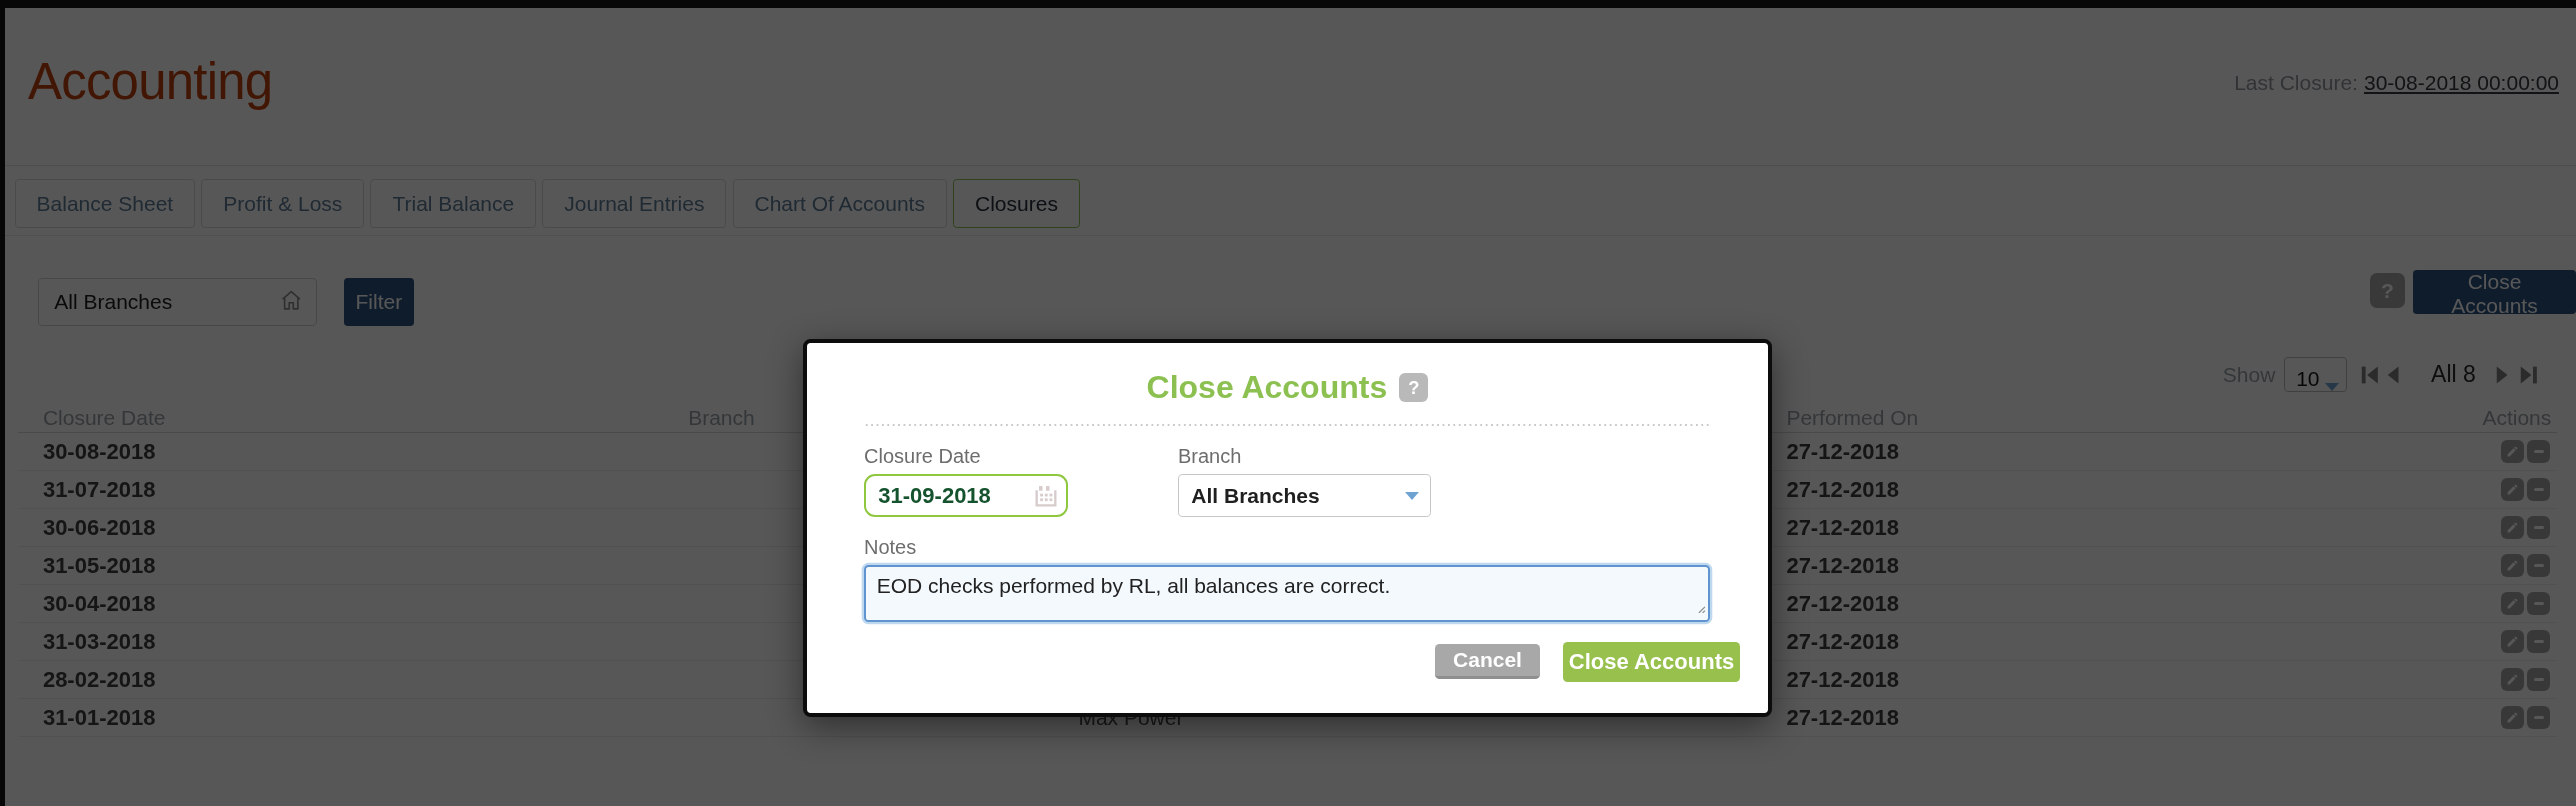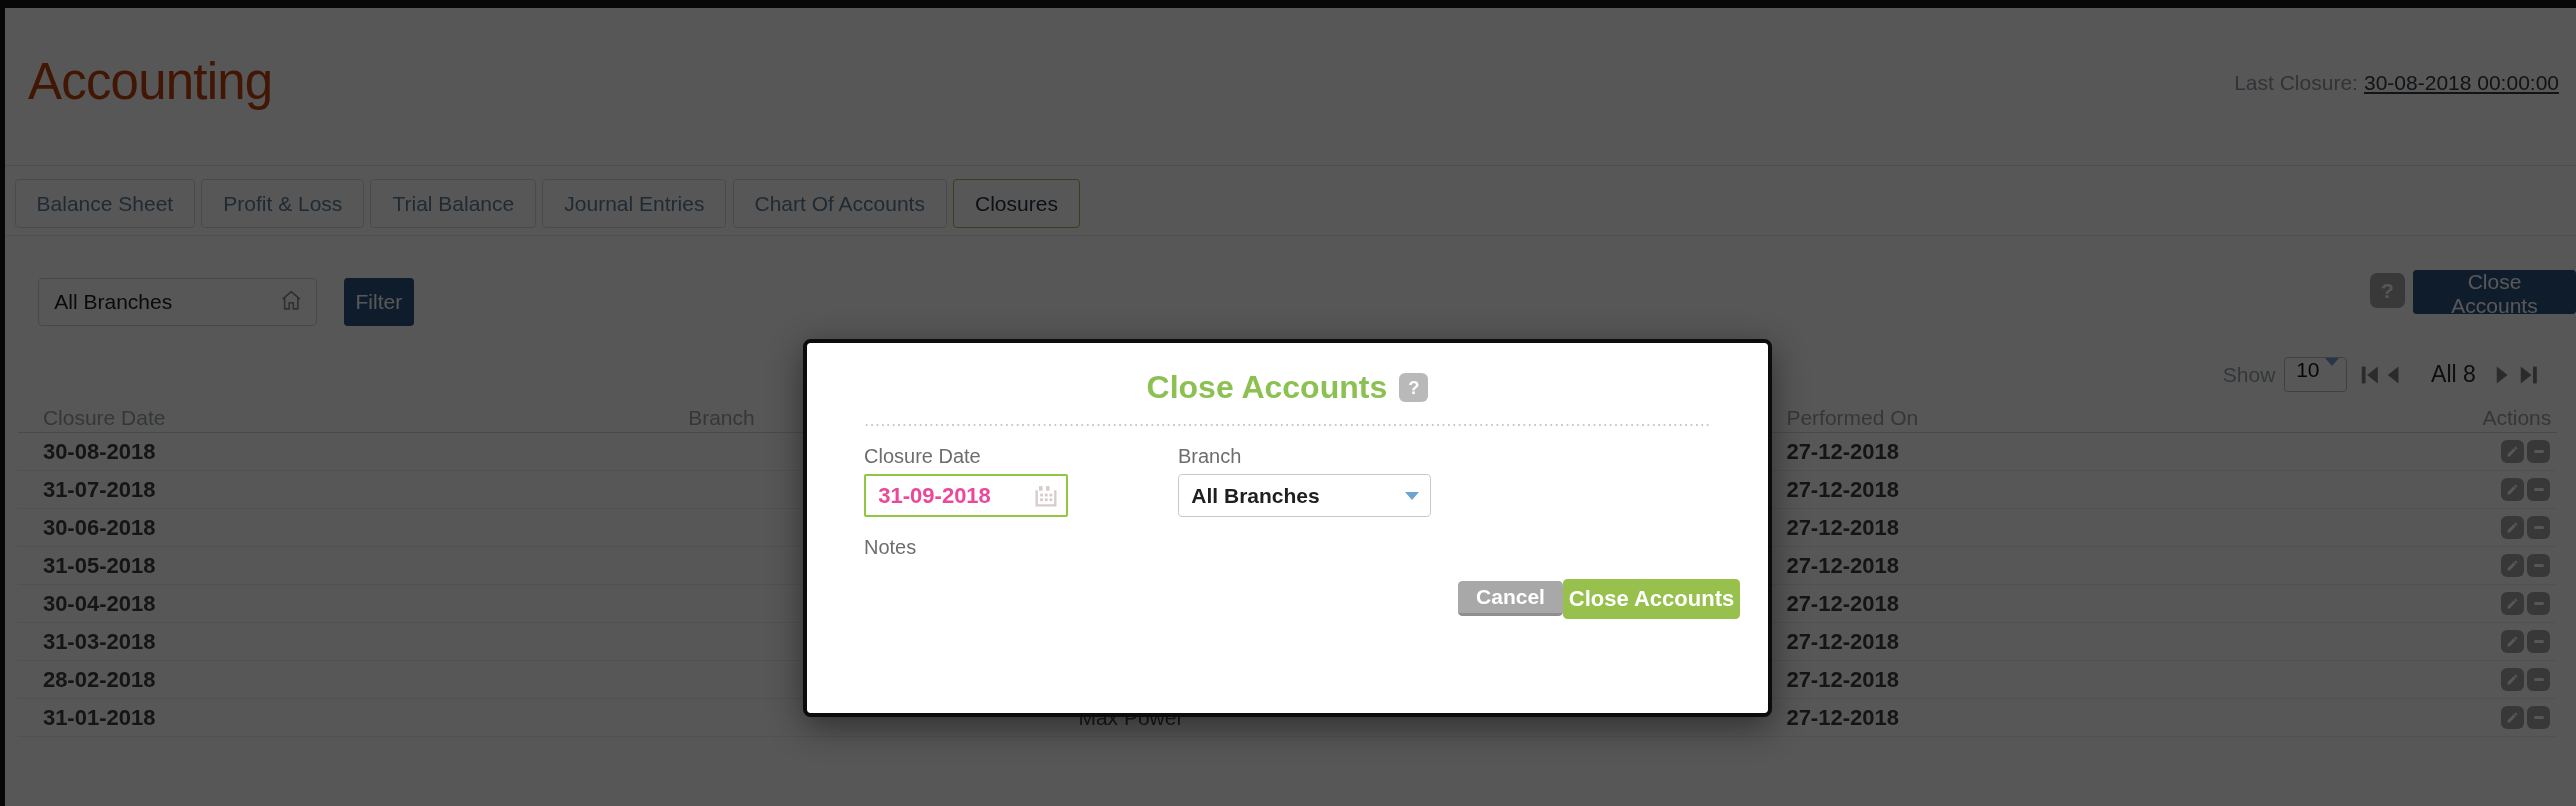--- a/index.html
+++ b/index.html
@@ -29,21 +29,21 @@
   .btn-navy { background:#2d5382; color:#fff; border:none; border-radius:3.8px; font-size:21px;
          font-family:inherit; cursor:pointer; }
   .filter-btn { position:absolute; left:344px; top:278px; height:48px; padding:0 11.5px; }
   .help-sq { width:35px; height:35px; border-radius:7px; background:#a6a6a6; color:#fff; font-size:21px; font-weight:700;
          display:flex; align-items:center; justify-content:center; }
   .help-top { position:absolute; left:2370px; top:273px; cursor:pointer; }
   .close-accounts-top { position:absolute; left:2413px; top:270px; height:44px; padding:0 14.6px; }
 
   .pager { position:absolute; top:357px; right:38px; height:35px; display:flex; align-items:center; }
   .pager .show { font-size:21px; color:#9aa1a7; margin-right:9.2px; }
-  .page-size { width:63px; height:35px; border:1.5px solid #bcbcbc; border-radius:3.8px; display:flex; align-items:flex-start;
+  .page-size { width:63px; height:35px; border:1.5px solid #bcbcbc; border-radius:3.8px; display:flex; align-items:flex-end;
          padding:0 7.7px 0 10.7px; margin-right:14px; background:#fff; cursor:pointer; }
   .page-size .num { font-size:21px; color:#161616; flex:1; }
   .caret-down { width:0; height:0; border-left:7px solid transparent; border-right:7px solid transparent;
          border-top:8.4px solid #6fa3d2; }
   .pg-ico { display:flex; align-items:center; cursor:pointer; }
   .pg-ico svg { display:block; }
   .pager .range { font-size:23px; color:#2a2a2a; margin:0 20px 0 32px; }
 
   .table { position:absolute; left:18.4px; top:404px; width:2539px; }
   .thead, .trow { display:grid; grid-template-columns:460px 284px 713px 721px 1fr; align-items:center; }
@@ -72,32 +72,32 @@
   .modal-title-row { margin-top:26px; display:flex; align-items:center; justify-content:center; gap:12.3px; }
   .modal-title { font-size:32px; font-weight:700; color:#8cc152; }
   .modal-help { width:29px; height:29px; border-radius:6.1px; background:#b9b9b9; color:#fff; font-size:18.4px; font-weight:700;
          display:flex; align-items:center; justify-content:center; }
   .dotted { margin-top:18.4px; height:2.3px;
          background-image:radial-gradient(circle, #c9c9c9 1px, transparent 1.1px);
          background-size:5.4px 2.3px; background-repeat:repeat-x; }
   .fields-row { display:flex; gap:110px; }
   .f-label { font-size:20px; color:#6d6d6d; margin:18.4px 0 6.1px; }
   .date-field { position:relative; width:204px; }
-  .date-input { width:204px; height:43px; border:2.3px solid #8fc73e; border-radius:2px; font-size:22px; font-weight:700;
-         color:#ec4899; padding:0 38px 0 12.3px; font-family:inherit; outline:none; }
+  .date-input { width:204px; height:43px; border:2.3px solid #8fc73e; border-radius:11px; font-size:22px; font-weight:700;
+         color:#14532d; padding:0 38px 0 12.3px; font-family:inherit; outline:none; }
   .cal-ico { position:absolute; right:7.7px; top:7.7px; }
   .branch-select { width:253px; height:43px; border:1.5px solid #c6c6c6; border-radius:4.6px; display:flex; align-items:center;
          padding:0 10.7px 0 12.3px; cursor:pointer; background:#fff; }
   .branch-select .txt { flex:1; font-size:21px; font-weight:700; color:#1f1f1f; }
   .notes-wrap { position:relative; margin-top:4.6px; }
   .notes-area { width:846px; height:57px; border:2.3px solid #5f94cf; border-radius:4.6px; background:#f4f9fd;
          box-shadow:0 0 0 2.3px rgba(111,168,220,0.45); font-size:21px; color:#222; font-family:inherit;
          padding:7px 10.7px; resize:none; outline:none; display:block; }
   .resize-handle { position:absolute; right:5.4px; bottom:5.4px; }
-  .modal-footer { margin-top:20px; margin-right:-29px; display:flex; justify-content:flex-end; align-items:center; gap:0; }
+  .modal-footer { margin-top:20px; margin-right:-29px; display:flex; justify-content:flex-end; align-items:center; gap:23px; }
   .cancel-btn { width:105px; height:35px; background:#a8a8a8; border:none; border-bottom:3.1px solid #8f8f8f; border-radius:4.6px;
          color:#fff; font-size:21px; font-weight:700; font-family:inherit; cursor:pointer; }
   .submit-btn { width:177px; height:40px; background:#97c04c; border:none; border-radius:4.6px;
          color:#fff; font-size:22px; font-weight:700; font-family:inherit; cursor:pointer; }
 </style>
 </head>
 <body>
 
 <div class="chrome-top"></div>
 <div class="chrome-left"></div>
@@ -341,19 +341,27 @@
     <div class="branch-col">
       <div class="f-label">Branch</div>
       <div class="branch-select">
         <span class="txt">All Branches</span>
         <span class="caret-down"></span>
       </div>
     </div>
   </div>
 
   <div class="f-label">Notes</div>
+  <div class="notes-wrap">
+    <textarea class="notes-area" spellcheck="false" style="">EOD checks performed by RL, all balances are correct.</textarea>
+    <span class="resize-handle">
+      <svg width="10.7" height="10.7" viewBox="0 0 14 14">
+        <path d="M13 5 L5 13 M13 10 L10 13" stroke="#8a8a8a" stroke-width="1.6" fill="none"></path>
+      </svg>
+    </span>
+  </div>
 
   <div class="modal-footer">
     <button class="cancel-btn">Cancel</button>
     <button class="submit-btn">Close Accounts</button>
   </div>
 </div>
 
 
 </body></html>

